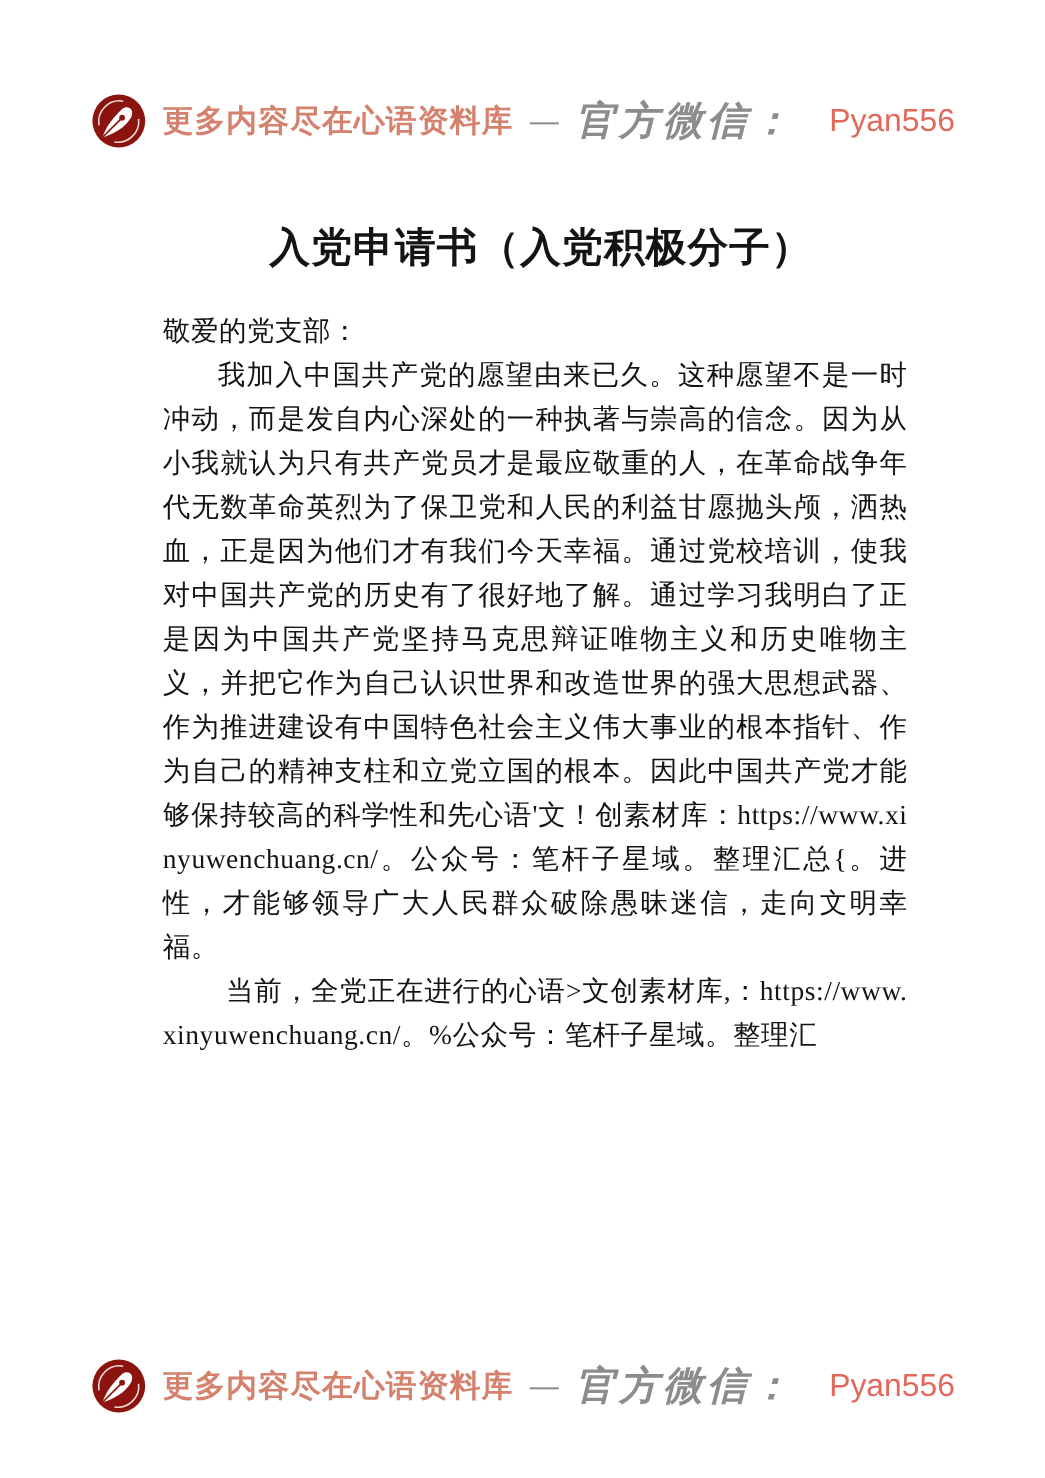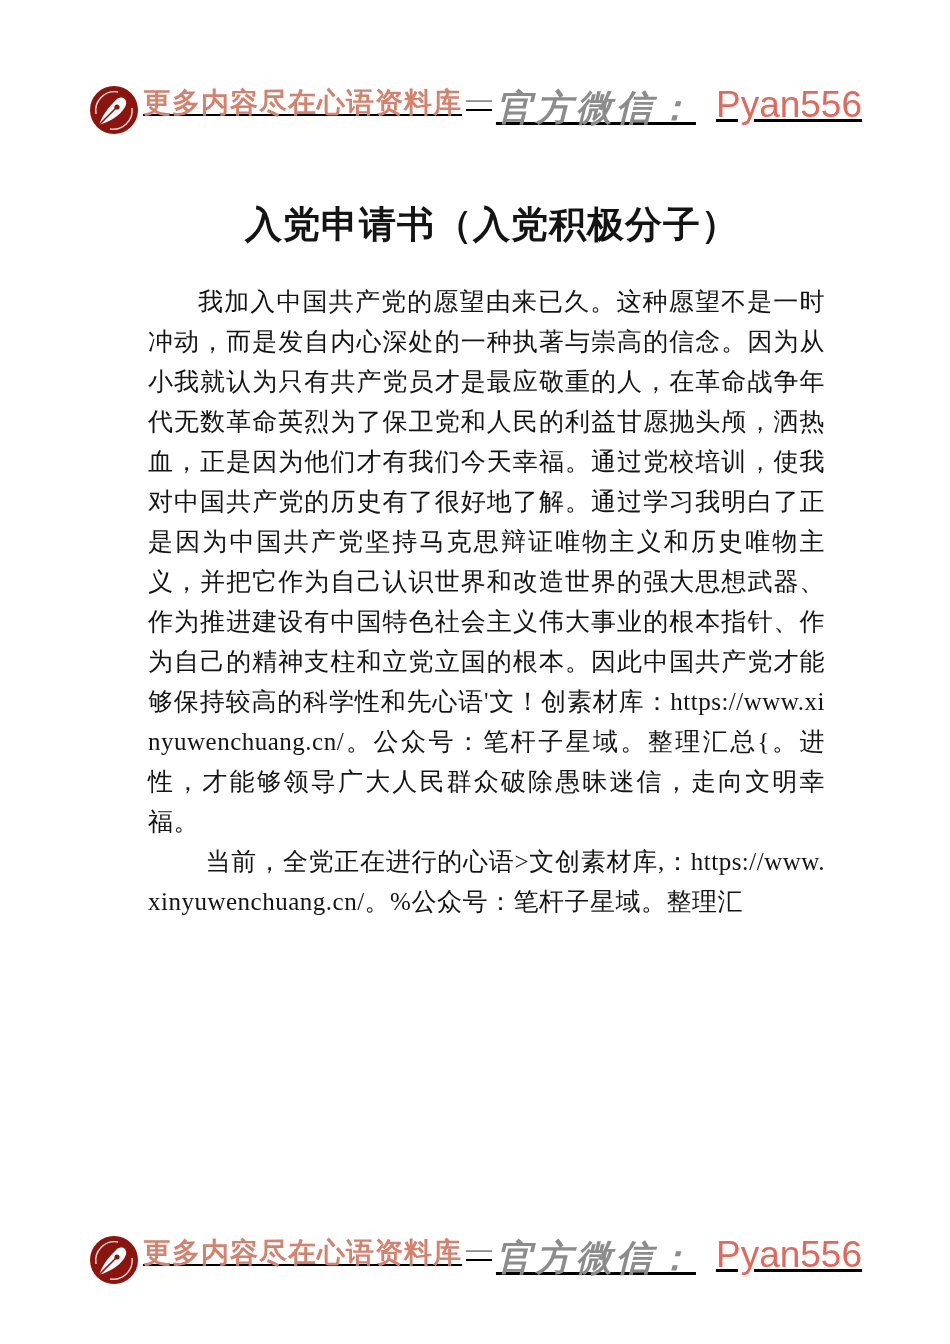--- a/index.html
+++ b/index.html
@@ -19,25 +19,24 @@
     position: relative;
     background: var(--page_bg, #fff);
     font-family: "Liberation Serif", "DejaVu Serif", serif;
     overflow: hidden;
   }
   .brandbar {
     position: absolute;
     left: 0;
     width: 100%;
     display: flex;
-    align-items: flex-start;
+    align-items: center;
     justify-content: center;
-    gap: 3px;
+    gap: 14px;
     white-space: nowrap;
-    text-decoration: underline;
   }
   .brandbar.at-top { top: 84px; }
   .brandbar.at-bottom { top: 1234px; }
   .logo {
     width: 52px;
     height: 52px;
     flex: 0 0 52px;
     display: inline-block;
   }
   .brand-text {
@@ -53,21 +52,21 @@
     margin: 0 1px;
   }
   .wechat-label {
     font-size: 36px;
     font-weight: bold;
     font-style: italic;
     color: var(--label_gray, #8C8C8C);
     letter-spacing: 4px;
   }
   .wechat-id {
-    font-size: 37px;
+    font-size: 29px;
     color: var(--wechat_id, #E2685C);
     font-family: "Liberation Sans", "DejaVu Sans", sans-serif;
     margin-left: 17px;
   }
   .doc-title {
     position: absolute;
     top: 183px;
     left: 0;
     width: 100%;
     text-align: center;
@@ -112,20 +111,21 @@
   </span>
   <span class="brand-text">更多内容尽在心语资料库</span>
   <span class="brand-dash">—</span>
   <span class="wechat-label">官方微信：</span>
   <span class="wechat-id">Pyan556</span>
 </div>
 
 <h1 class="doc-title">入党申请书（入党积极分子）</h1>
 
 <div class="doc-content">
+  <p class="salutation">敬爱的党支部：</p>
   <p>我加入中国共产党的愿望由来已久。这种愿望不是一时冲动，而是发自内心深处的一种执著与崇高的信念。因为从小我就认为只有共产党员才是最应敬重的人，在革命战争年代无数革命英烈为了保卫党和人民的利益甘愿抛头颅，洒热血，正是因为他们才有我们今天幸福。通过党校培训，使我对中国共产党的历史有了很好地了解。通过学习我明白了正是因为中国共产党坚持马克思辩证唯物主义和历史唯物主义，并把它作为自己认识世界和改造世界的强大思想武器、 作为推进建设有中国特色社会主义伟大事业的根本指针、作为自己的精神支柱和立党立国的根本。因此中国共产党才能够保持较高的科学性和先心语'文！创素材库：https://www.xinyuwenchuang.cn/。公众号：笔杆子星域。整理汇总{。进性，才能够领导广大人民群众破除愚昧迷信，走向文明幸福。</p>
   <p class="p-last">当前，全党正在进行的心语&gt;文创素材库,：https://www.xinyuwenchuang.cn/。%公众号：笔杆子星域。整理汇</p>
 </div>
 
 <div class="brandbar at-bottom">
   <span class="logo">
     <svg viewBox="0 0 52 52" width="52" height="52" aria-hidden="true">
       <circle cx="26" cy="26" r="24" style="fill:var(--logo_red,#8C140E)"></circle>
       <path d="M8 30 A 19 19 0 0 1 30 8" fill="none" stroke="#ffffff" stroke-width="1.4" opacity="0.85"></path>
       <path d="M44 24 A 19 19 0 0 1 22 45" fill="none" stroke="#ffffff" stroke-width="1.4" opacity="0.85"></path>

